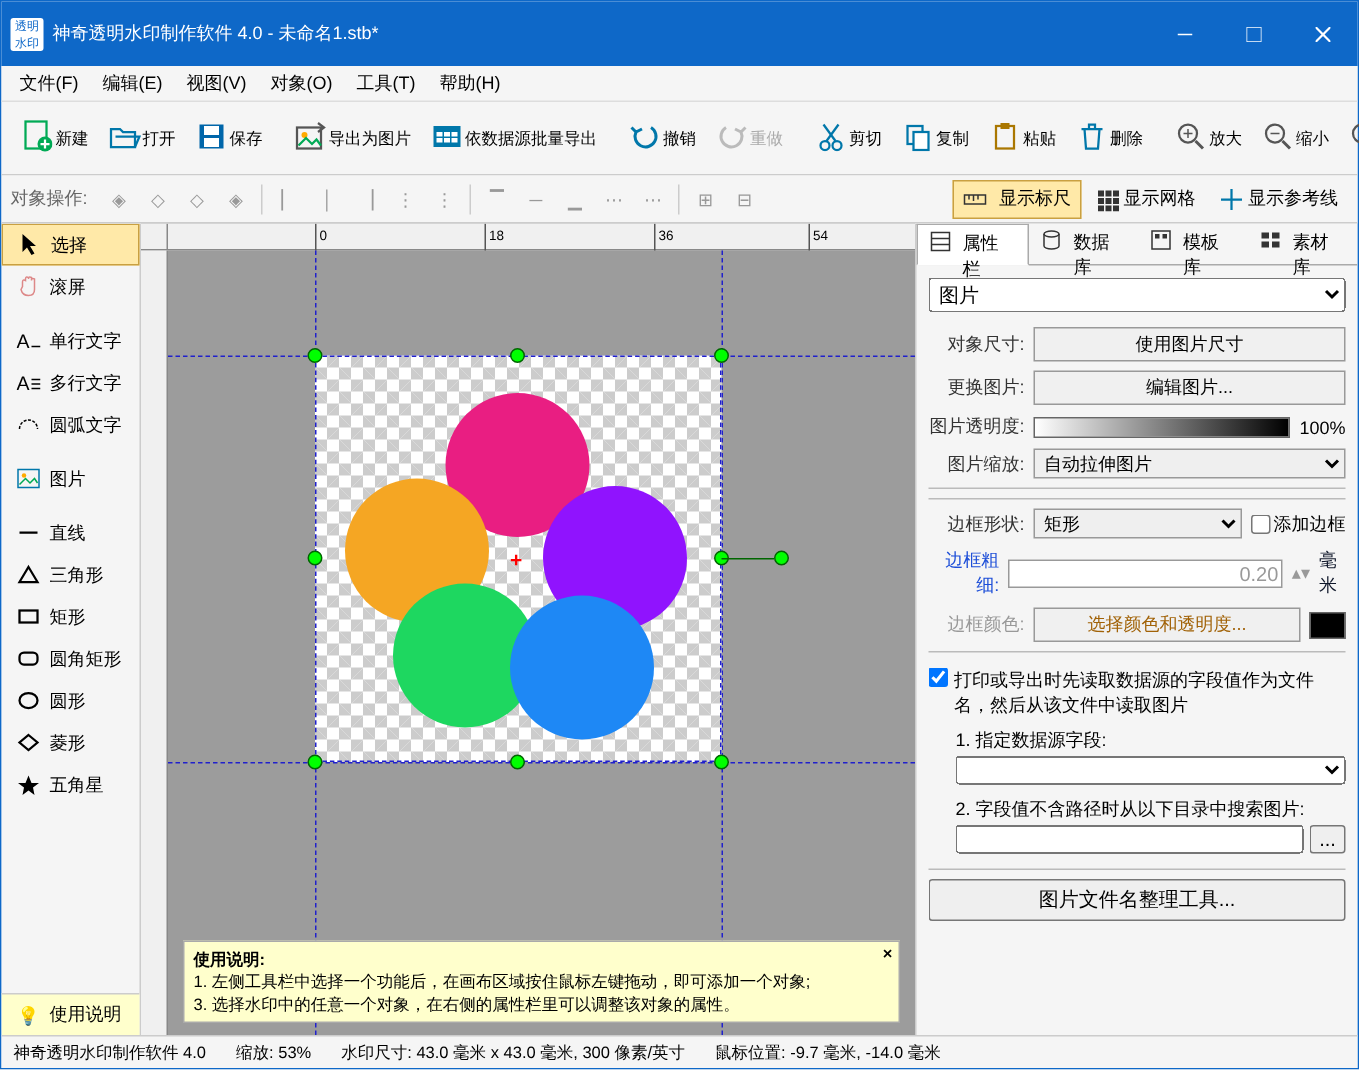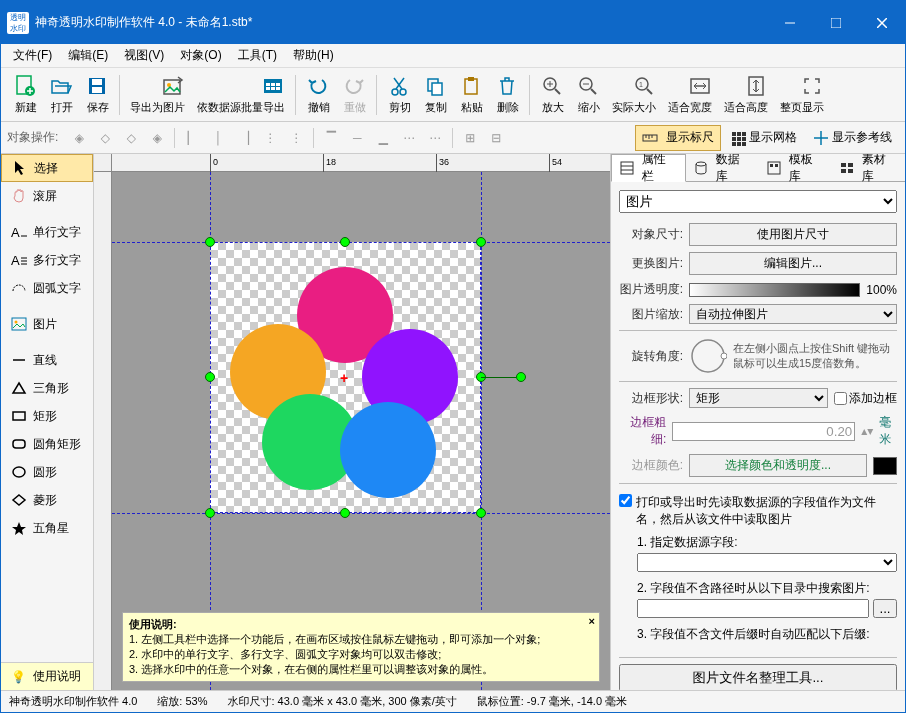--- a/index.html
+++ b/index.html
@@ -6,21 +6,21 @@
 body { font-family:"Microsoft YaHei","SimSun",sans-serif; font-size:12px; background:#f0f0f0; overflow:hidden; }
 .window { width:906px; height:713px; background:#fff; display:flex; flex-direction:column; border:1px solid #0e68c8; }
 .titlebar { background:#0e68c8; color:#fff; height:43px; display:flex; align-items:center; padding:0 0 0 6px; }
 .titlebar .logo { width:22px; height:22px; background:#fff; border-radius:2px; display:flex; align-items:center; justify-content:center; color:#0e68c8; font-size:8px; margin-right:6px; }
 .titlebar .title { flex:1; font-size:12px; }
 .titlebar .winbtns { display:flex; }
 .titlebar .winbtns div { width:46px; height:30px; display:flex; align-items:center; justify-content:center; cursor:pointer; }
 .menubar { background:#f5f5f5; height:24px; display:flex; align-items:center; padding:0 4px; border-bottom:1px solid #ddd; }
 .menubar span { padding:2px 8px; cursor:pointer; }
 .toolbar { background:#f5f5f5; padding:4px 6px; display:flex; align-items:center; border-bottom:1px solid #ccc; gap:0; }
-.toolbtn { display:flex; flex-direction:column; align-items:flex-end; padding:2px 6px; cursor:pointer; }
+.toolbtn { display:flex; flex-direction:row; align-items:center; padding:2px 6px; cursor:pointer; }
 .toolbtn .ico { width:24px; height:24px; display:flex; align-items:center; justify-content:center; margin-bottom:2px; }
 .toolbtn .lbl { font-size:11px; white-space:nowrap; }
 .toolsep { width:1px; height:40px; background:#ccc; margin:0 4px; }
 .secondbar { background:#f5f5f5; height:32px; display:flex; align-items:center; padding:0 6px; border-bottom:1px solid #ccc; position:relative; }
 .secondbar .lbl2 { margin-right:8px; color:#666; }
 .secondbar .icobtn { width:26px; height:24px; display:flex; align-items:center; justify-content:center; cursor:pointer; color:#999; }
 .secondbar .right { position:absolute; right:6px; display:flex; align-items:center; gap:2px; }
 .secondbar .right .tog { height:26px; display:flex; align-items:center; padding:0 6px; cursor:pointer; border:1px solid transparent; }
 .secondbar .right .tog.active { background:#ffe9a8; border:1px solid #c9a041; }
 .mainrow { flex:1; display:flex; overflow:hidden; }
@@ -36,21 +36,21 @@
 .checker { position:absolute; top:70px; left:98px; width:271px; height:271px; background-image:linear-gradient(45deg,#ccc 25%,transparent 25%),linear-gradient(-45deg,#ccc 25%,transparent 25%),linear-gradient(45deg,transparent 75%,#ccc 75%),linear-gradient(-45deg,transparent 75%,#ccc 75%); background-size:16px 16px; background-position:0 0,0 8px,8px -8px,-8px 0; background-color:#fff; }
 .guide-h { position:absolute; left:0; right:0; border-top:1px dashed #2020cc; }
 .guide-v { position:absolute; top:0; bottom:0; border-left:1px dashed #2020cc; }
 .selbox { position:absolute; border:1px dashed #2020cc; }
 .handle { position:absolute; width:10px; height:10px; background:#0f0; border:1px solid #060; border-radius:50%; }
 .cross { position:absolute; top:198px; left:228px; color:#f00; font-size:14px; font-weight:bold; }
 .hint { position:absolute; left:10px; right:10px; bottom:8px; background:#ffffcc; border:1px solid #aaa; padding:4px 6px; font-size:11px; }
 .hint .close { position:absolute; right:4px; top:2px; cursor:pointer; font-weight:bold; }
 .rightpanel { width:295px; background:#f5f5f5; border-left:1px solid #ccc; display:flex; flex-direction:column; }
 .rtabs { height:28px; display:flex; border-bottom:1px solid #aaa; }
-.rtab { padding:4px 8px; display:flex; align-items:center; cursor:pointer; gap:8px; }
+.rtab { padding:4px 8px; display:flex; cursor:pointer; gap:8px; }
 .rtab.active { background:#fff; border:1px solid #aaa; border-bottom:1px solid #fff; margin-bottom:-1px; }
 .propbody { flex:1; padding:8px; overflow:auto; }
 .prow { display:flex; align-items:center; margin-bottom:6px; gap:6px; }
 .prow .plbl { width:64px; text-align:right; color:#333; }
 .prow button { flex:1; padding:2px 6px; background:#f0f0f0; border:1px solid #999; cursor:pointer; font-family:inherit; font-size:12px; }
 .prow select { flex:1; padding:1px 2px; border:1px solid #999; font-family:inherit; font-size:12px; }
 .prow input[type=text] { padding:1px 2px; border:1px solid #999; }
 .opacity-bar { flex:1; height:14px; background:linear-gradient(to right,#fff,#000); border:1px solid #666; }
 .sep-h { border:none; border-top:1px solid #bbb; margin:6px 0; }
 .fieldbox { padding:4px 0; }
@@ -451,21 +451,21 @@
       <div class="ruler-h">
         <div class="rtick" style="left:98px">
             <span>0</span>
           </div>
         <div class="rtick" style="left:211px">
             <span>18</span>
           </div>
         <div class="rtick" style="left:324px">
             <span>36</span>
           </div>
-        <div class="rtick" style="left:437px">
+        <div class="rtick" style="left:427px">
             <span>54</span>
           </div>
       </div>
       <div class="ruler-v"></div>
       <div class="canvas-inner">
         <div class="guide-h" style="top:70px"></div>
         <div class="guide-h" style="top:341px"></div>
         <div class="guide-v" style="left:98px"></div>
         <div class="guide-v" style="left:369px"></div>
         <div class="checker">
@@ -487,21 +487,20 @@
         <div class="handle" style="top:336px;left:93px"></div>
         <div class="handle" style="top:336px;left:228px"></div>
         <div class="handle" style="top:336px;left:364px"></div>
         <div class="handle" style="top:200px;left:404px"></div>
         <div style="position:absolute;top:205px;left:369px;width:35px;border-top:1px solid #060"></div>
 
         <div class="hint">
           <span class="close">×</span>
           <div style="font-weight:bold">使用说明:</div>
           <div>1. 左侧工具栏中选择一个功能后，在画布区域按住鼠标左键拖动，即可添加一个对象;</div>
-          <div>2. 水印中的单行文字、多行文字、圆弧文字对象均可以双击修改;</div>
           <div>3. 选择水印中的任意一个对象，在右侧的属性栏里可以调整该对象的属性。</div>
         </div>
       </div>
     </div>
 
     <div class="rightpanel">
       <div class="rtabs">
         <div class="rtab active">
             <svg width="14" height="14">
               <rect x="1" y="1" width="12" height="12" fill="none" stroke="#333"></rect>
@@ -549,64 +548,55 @@
         <div class="prow">
             <span class="plbl">图片透明度:</span>
             <div class="opacity-bar"></div>
             <span>100%</span>
           </div>
         <div class="prow">
             <span class="plbl">图片缩放:</span>
             <select><option>自动拉伸图片</option></select>
           </div>
         <hr class="sep-h">
-        <div class="prow">
-            <span class="plbl">旋转角度:</span>
-          <svg width="38" height="38">
-              <circle cx="19" cy="19" r="16" fill="none" stroke="#888" stroke-width="1.5"></circle>
-              <circle cx="35" cy="19" r="3" fill="#fff" stroke="#888"></circle>
-            </svg>
-          <span style="flex:1;font-size:11px;color:#555">在左侧小圆点上按住Shift 键拖动鼠标可以生成15度倍数角。</span>
-        </div>
         <hr class="sep-h">
         <div class="prow">
             <span class="plbl">边框形状:</span>
             <select style="flex:1"><option>矩形</option></select>
             <label style="display:flex;align-items:center;gap:2px">
               <input type="checkbox" style="">
               <span>添加边框</span>
             </label>
           </div>
         <div class="prow">
-            <span class="plbl" style="color:#701a75">边框粗细:</span>
+            <span class="plbl" style="color:#1d4ed8">边框粗细:</span>
             <input type="text" style="flex: 1 1 0%; text-align: right; color: rgb(153, 153, 153);" value="0.20">
             <span style="width:14px;text-align:center;color:#999">▴▾</span>
-            <span style="color:#0f766e">毫米</span>
+            <span style="color:#0f172a">毫米</span>
           </div>
         <div class="prow">
             <span class="plbl" style="color:#999">边框颜色:</span>
-            <button style="color:#15803d">选择颜色和透明度...</button>
+            <button style="color:#a16207">选择颜色和透明度...</button>
             <div style="width:24px;height:18px;background:#000;border:1px solid #666"></div>
           </div>
         <hr class="sep-h">
         <div class="fieldbox">
           <label style="display:flex;align-items:flex-start;gap:4px">
               <input type="checkbox" checked="" style="">
               <span>打印或导出时先读取数据源的字段值作为文件名，然后从该文件中读取图片</span>
             </label>
           <div style="padding:6px 0 2px 18px">1. 指定数据源字段:</div>
           <div style="padding-left:18px;display:flex">
               <select style="flex:1"></select>
             </div>
           <div style="padding:8px 0 2px 18px">2. 字段值不含路径时从以下目录中搜索图片:</div>
           <div style="padding-left:18px;display:flex;gap:4px">
               <input type="text" style="flex: 1 1 0%;">
               <button style="width:24px">...</button>
             </div>
-          <div style="padding:8px 0 4px 18px">3. 字段值不含文件后缀时自动匹配以下后缀:</div>
         </div>
         <hr class="sep-h">
         <button style="width:100%;padding:3px">图片文件名整理工具...</button>
       </div>
     </div>
   </div>
 
   <div class="statusbar">
     <span>神奇透明水印制作软件 4.0</span>
     <span>缩放:  53%</span>

